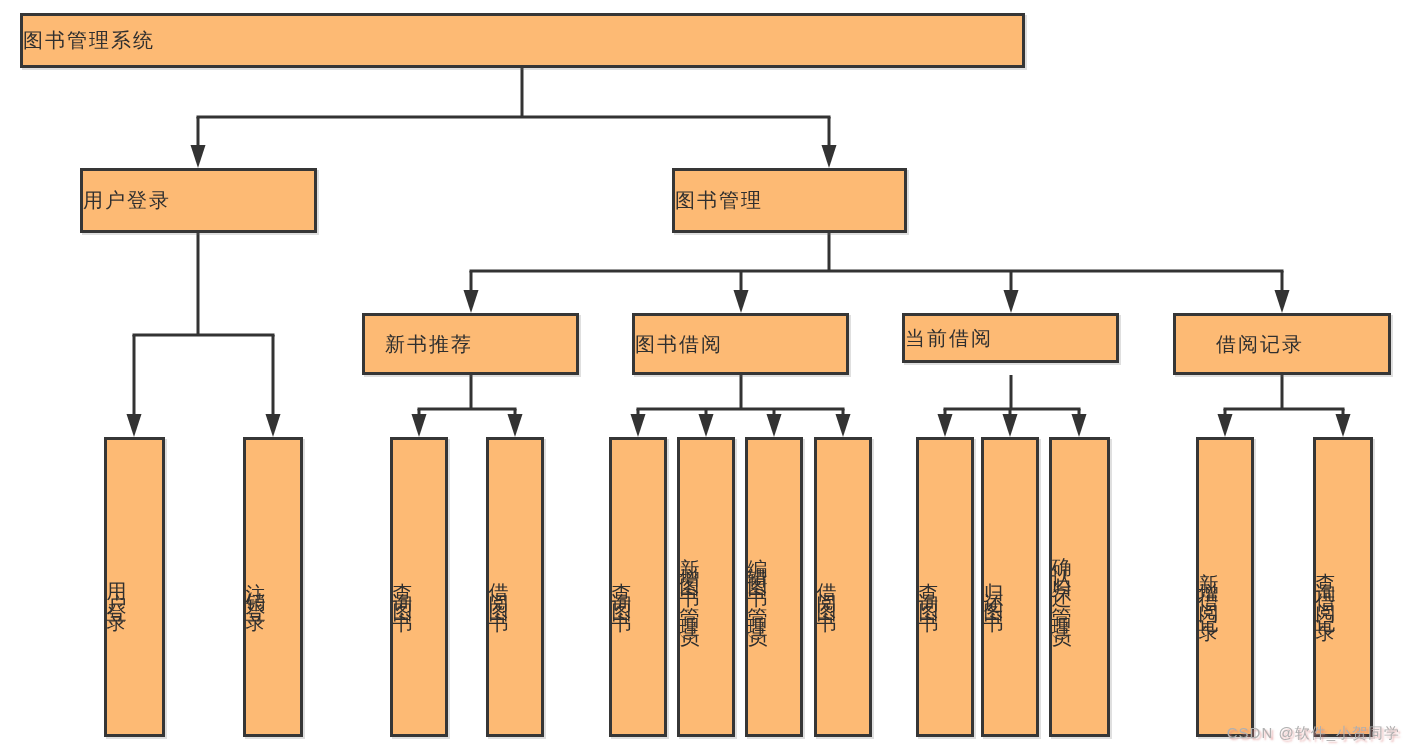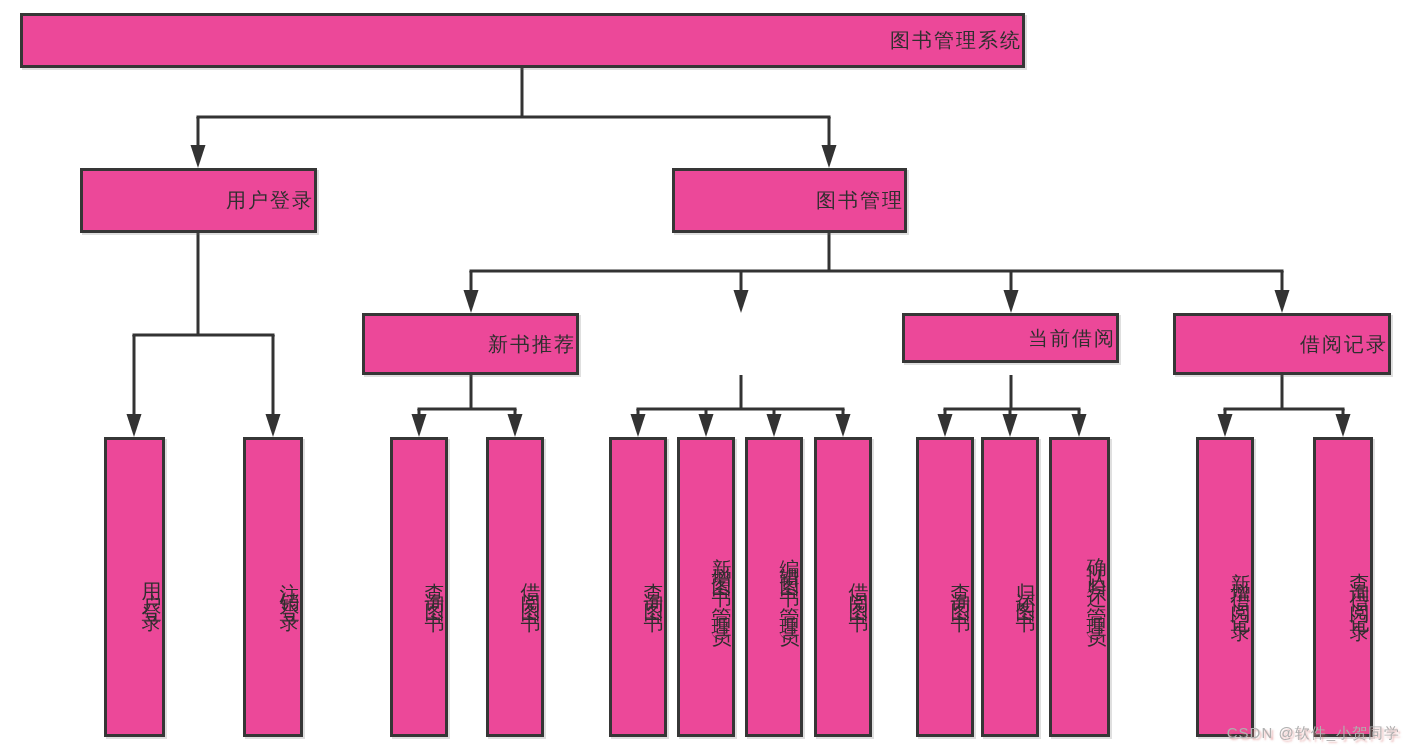--- a/index.html
+++ b/index.html
@@ -14,24 +14,24 @@
   .connectors {
     position: absolute;
     left: 0; top: 0;
     width: 1405px; height: 747px;
     z-index: 1;
   }
   .box {
     position: absolute;
     box-sizing: border-box;
     border: 3px solid #363636;
-    background: #ec4899;
+    background: #fdba74;
     display: flex;
     align-items: center;
-    justify-content: flex-end;
+    justify-content: flex-start;
     box-shadow: 2px 2px 0 rgba(110,110,110,0.22);
     z-index: 2;
   }
   .hlabel {
     font-size: 20px;
     color: #2f2f2f;
     letter-spacing: 2px;
     white-space: nowrap;
   }
   .vlabel {
@@ -140,24 +140,27 @@
   <div class="box" style="left:80px; top:168px; width:237px; height:65px;">
     <span class="hlabel">用户登录</span>
   </div>
   <div class="box" style="left:672px; top:168px; width:235px; height:65px;">
     <span class="hlabel">图书管理</span>
   </div>
 
   <div class="box" style="left:362px; top:313px; width:217px; height:62px;padding-left:20px;">
     <span class="hlabel">新书推荐</span>
   </div>
+  <div class="box" style="left:632px; top:313px; width:217px; height:62px;">
+    <span class="hlabel">图书借阅</span>
+  </div>
   <div class="box" style="left:902px; top:313px; width:217px; height:50px;">
     <span class="hlabel">当前借阅</span>
   </div>
-  <div class="box" style="left:1173px; top:313px; width:218px; height:62px;">
+  <div class="box" style="left:1173px; top:313px; width:218px; height:62px;padding-left:40px;">
     <span class="hlabel">借阅记录</span>
   </div>
 
   <div class="box" style="left:104px; top:437px; width:61px; height:300px;">
     <span class="vlabel">用户登录</span>
   </div>
   <div class="box" style="left:243px; top:437px; width:60px; height:300px;">
     <span class="vlabel">注销登录</span>
   </div>
 

